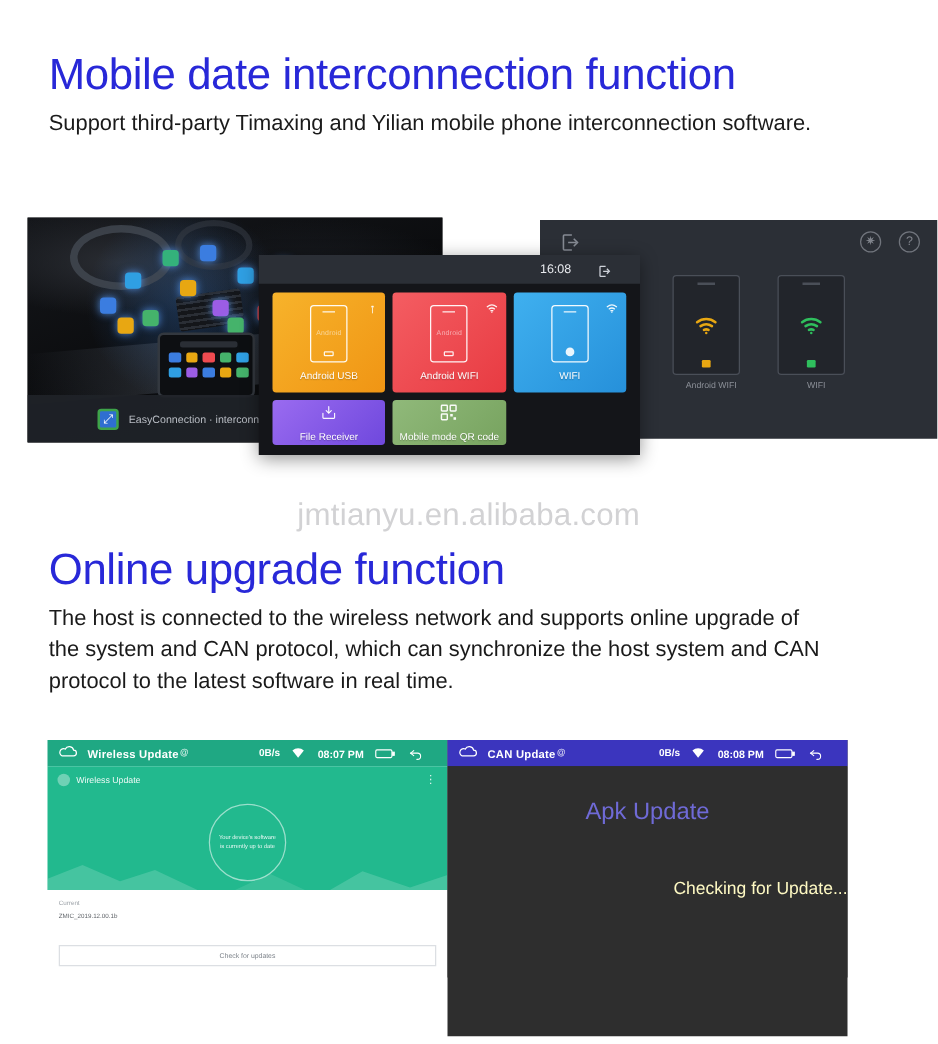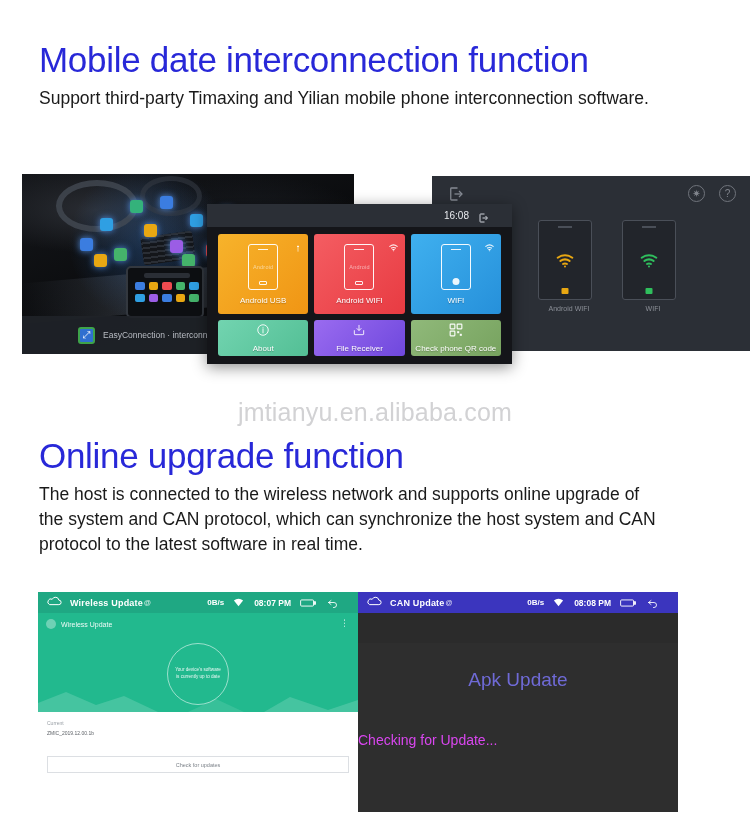--- a/index.html
+++ b/index.html
@@ -157,21 +157,21 @@
 
   
   .screen-mid {
     position: absolute; left: 207px; top: 44px; width: 305px; height: 160px;
     background: #141519; box-shadow: 0 3px 14px rgba(0,0,0,0.45);
   }
   .sm-topbar {
     position: absolute; left: 0; top: 0; width: 100%; height: 23px;
     background: #2b2f36;
     display: flex; align-items: center; justify-content: flex-end;
-    gap: 8px; padding-right: 22px;
+    gap: 20px; padding-right: 22px;
   }
   .sm-time { color: #e8eaee; font-size: 10px; }
   .sm-exit { width: 13px; height: 12px; }
   .sm-grid {
     position: absolute; left: 11px; top: 30px; width: 283px; height: 122px;
     display: grid; grid-template-columns: repeat(3, 1fr);
     grid-template-rows: 80px 36px; gap: 6px;
   }
   .tile {
     border-radius: 3px; position: relative;
@@ -257,28 +257,28 @@
   .green-foot { position: absolute; left: 0; top: 120px; width: 100%; height: 70px; background: #fff; }
   .gf-label { position: absolute; left: 9px; top: 8px; color: #9aa0a6; font-size: 5px; }
   .gf-value { position: absolute; left: 9px; top: 18px; color: #5f6368; font-size: 5px; }
   .gf-button {
     position: absolute; left: 9px; right: 9px; top: 44px; height: 17px;
     border: 1px solid #dcdfe3; background: #fff;
     display: flex; align-items: center; justify-content: center;
     color: #7c8289; font-size: 5.5px;
   }
 
-  .dark-body { position: absolute; left: 0; top: 21px; width: 100%; height: 169px; background: #2e2e2e; margin-top: 30px; }
+  .dark-body { position: absolute; left: 0; top: 21px; width: 100%; height: 216px; background: #2e2e2e; }
   .db-title {
     position: absolute; left: 0; right: 0; top: 26px; text-align: center;
     color: #6f6ad6; font-size: 19px;
   }
   .db-status {
-    position: absolute; left: 0; right: 0; top: 89px; text-align: left;
-    color: #d946ef; font-size: 14px;
+    position: absolute; left: 0; right: 0; top: 89px; text-align: right;
+    color: #fef9c3; font-size: 14px;
   }
 </style>
 </head>
 <body>
 
 <div class="page">
 
   <div class="section-title" id="heading1">Mobile date interconnection function</div>
   <div class="section-body" id="body1">Support third-party Timaxing and Yilian mobile phone interconnection software.</div>
 
@@ -434,30 +434,20 @@
                 <path d="M10.5 16.6a4.5 4.5 0 0 1 3 0"></path>
               <circle cx="12" cy="19.2" r="1.1" fill="rgba(255,255,255,0.92)" stroke="none"></circle>
             </svg>
           </span>
           <div class="phone-outline">
             <span class="pbtn round"></span>
           </div>
           <span class="tile-label">WIFI</span>
         </div>
 
-        <div class="tile tile-small" style="background:linear-gradient(135deg,#72d4b0,#53bf95)">
-          <span class="ico">
-            <svg viewBox="0 0 24 24" width="14" height="14" fill="none" stroke="rgba(255,255,255,0.95)" stroke-width="1.6">
-              <circle cx="12" cy="12" r="9"></circle>
-                <path d="M12 10v7" stroke-linecap="round"></path>
-              <circle cx="12" cy="7.4" r="0.9" fill="rgba(255,255,255,0.95)" stroke="none"></circle>
-            </svg>
-          </span>
-          <span class="tile-label">About</span>
-        </div>
 
         <div class="tile tile-small" style="background:linear-gradient(135deg,#9a6bf0,#6f48dd)">
           <span class="ico">
             <svg viewBox="0 0 24 24" width="14" height="14" fill="none" stroke="rgba(255,255,255,0.95)" stroke-width="1.6" stroke-linecap="round">
               <path d="M4 13v6a1 1 0 0 0 1 1h14a1 1 0 0 0 1-1v-6"></path>
               <path d="M12 4v8"></path>
                 <path d="M8.5 9.5L12 13l3.5-3.5"></path>
             </svg>
           </span>
           <span class="tile-label">File Receiver</span>
@@ -466,21 +456,21 @@
         <div class="tile tile-small" style="background:linear-gradient(135deg,#90b97a,#77a35f)">
           <span class="ico">
             <svg viewBox="0 0 24 24" width="14" height="14" fill="rgba(255,255,255,0.95)">
               <rect x="2" y="2" width="8" height="8" rx="1" fill="none" stroke="rgba(255,255,255,0.95)" stroke-width="2"></rect>
               <rect x="14" y="2" width="8" height="8" rx="1" fill="none" stroke="rgba(255,255,255,0.95)" stroke-width="2"></rect>
               <rect x="2" y="14" width="8" height="8" rx="1" fill="none" stroke="rgba(255,255,255,0.95)" stroke-width="2"></rect>
               <rect x="14" y="14" width="3.5" height="3.5"></rect>
                 <rect x="18.5" y="18.5" width="3.5" height="3.5"></rect>
             </svg>
           </span>
-          <span class="tile-label">Check phone QR code</span>
+          <span class="tile-label">Mobile mode QR code</span>
         </div>
 
       </div>
     </div>
   </div>
 
   <div id="watermark">jmtianyu.en.alibaba.com</div>
 
   <div class="section-title" id="heading2">Online upgrade function</div>
   <div class="section-body" id="body2">The host is connected to the wireless network and supports online upgrade of the system and CAN protocol, which can synchronize the host system and CAN protocol to the latest software in real time.</div>

